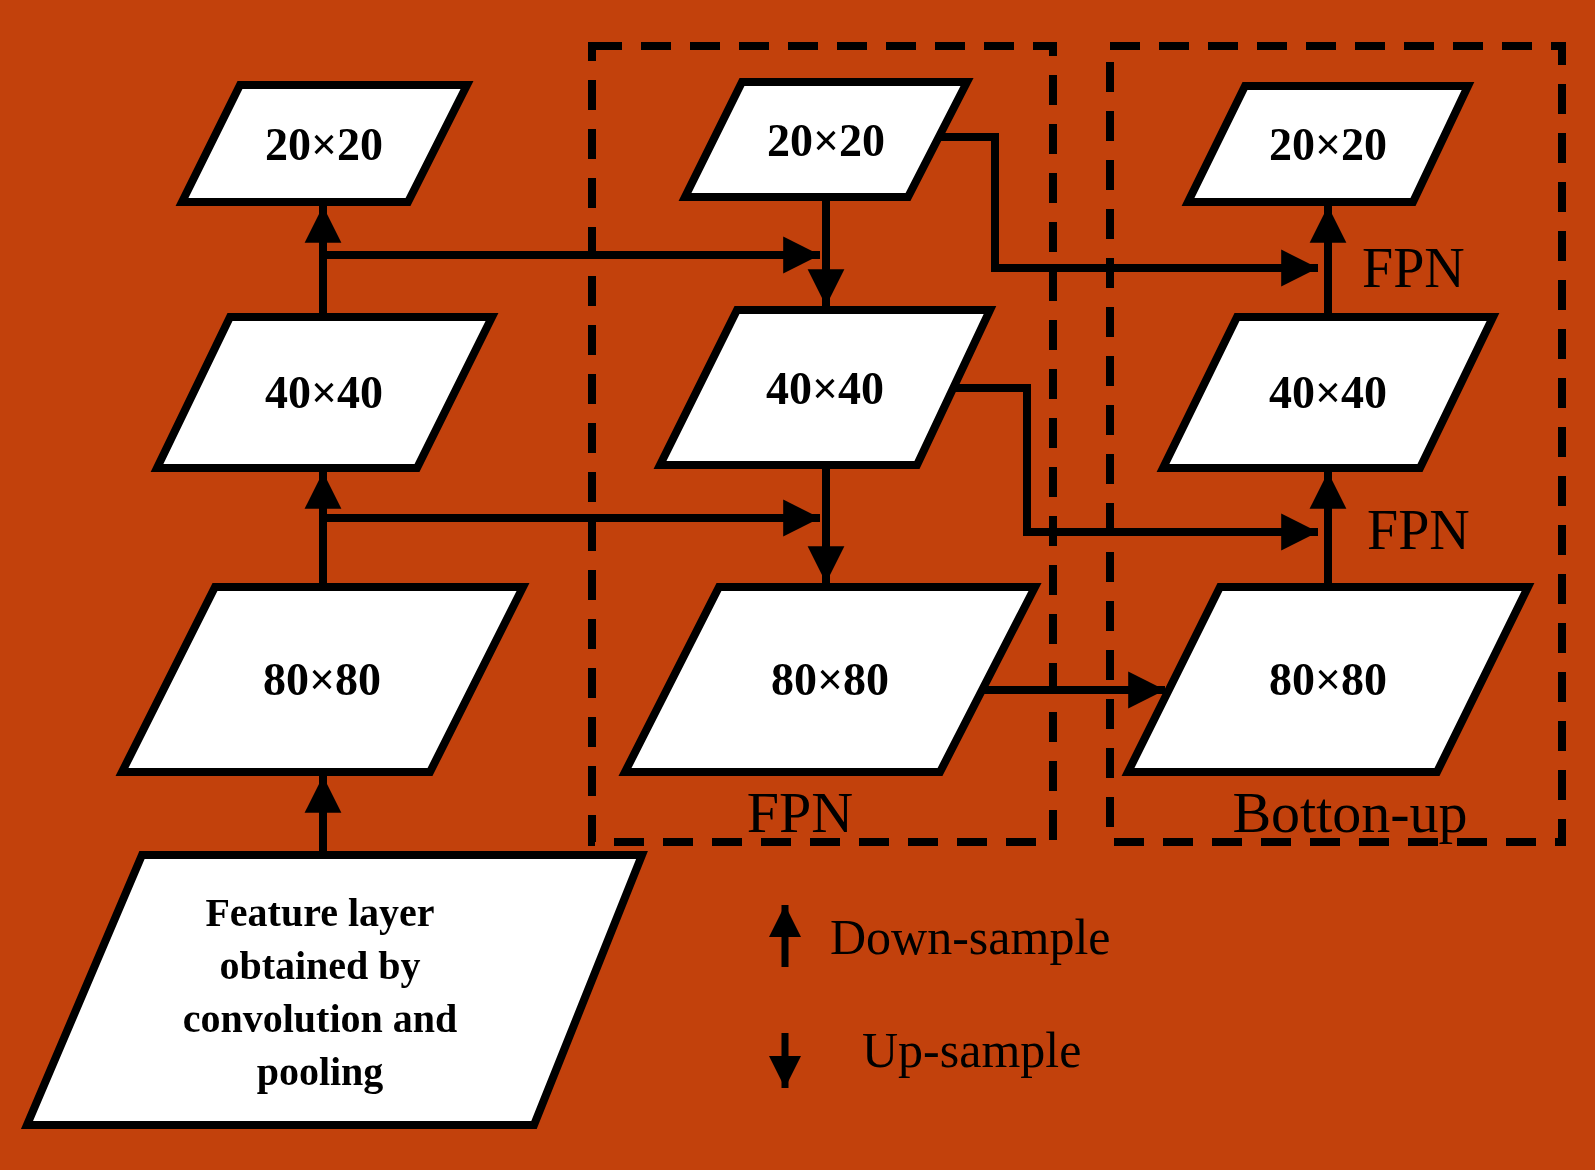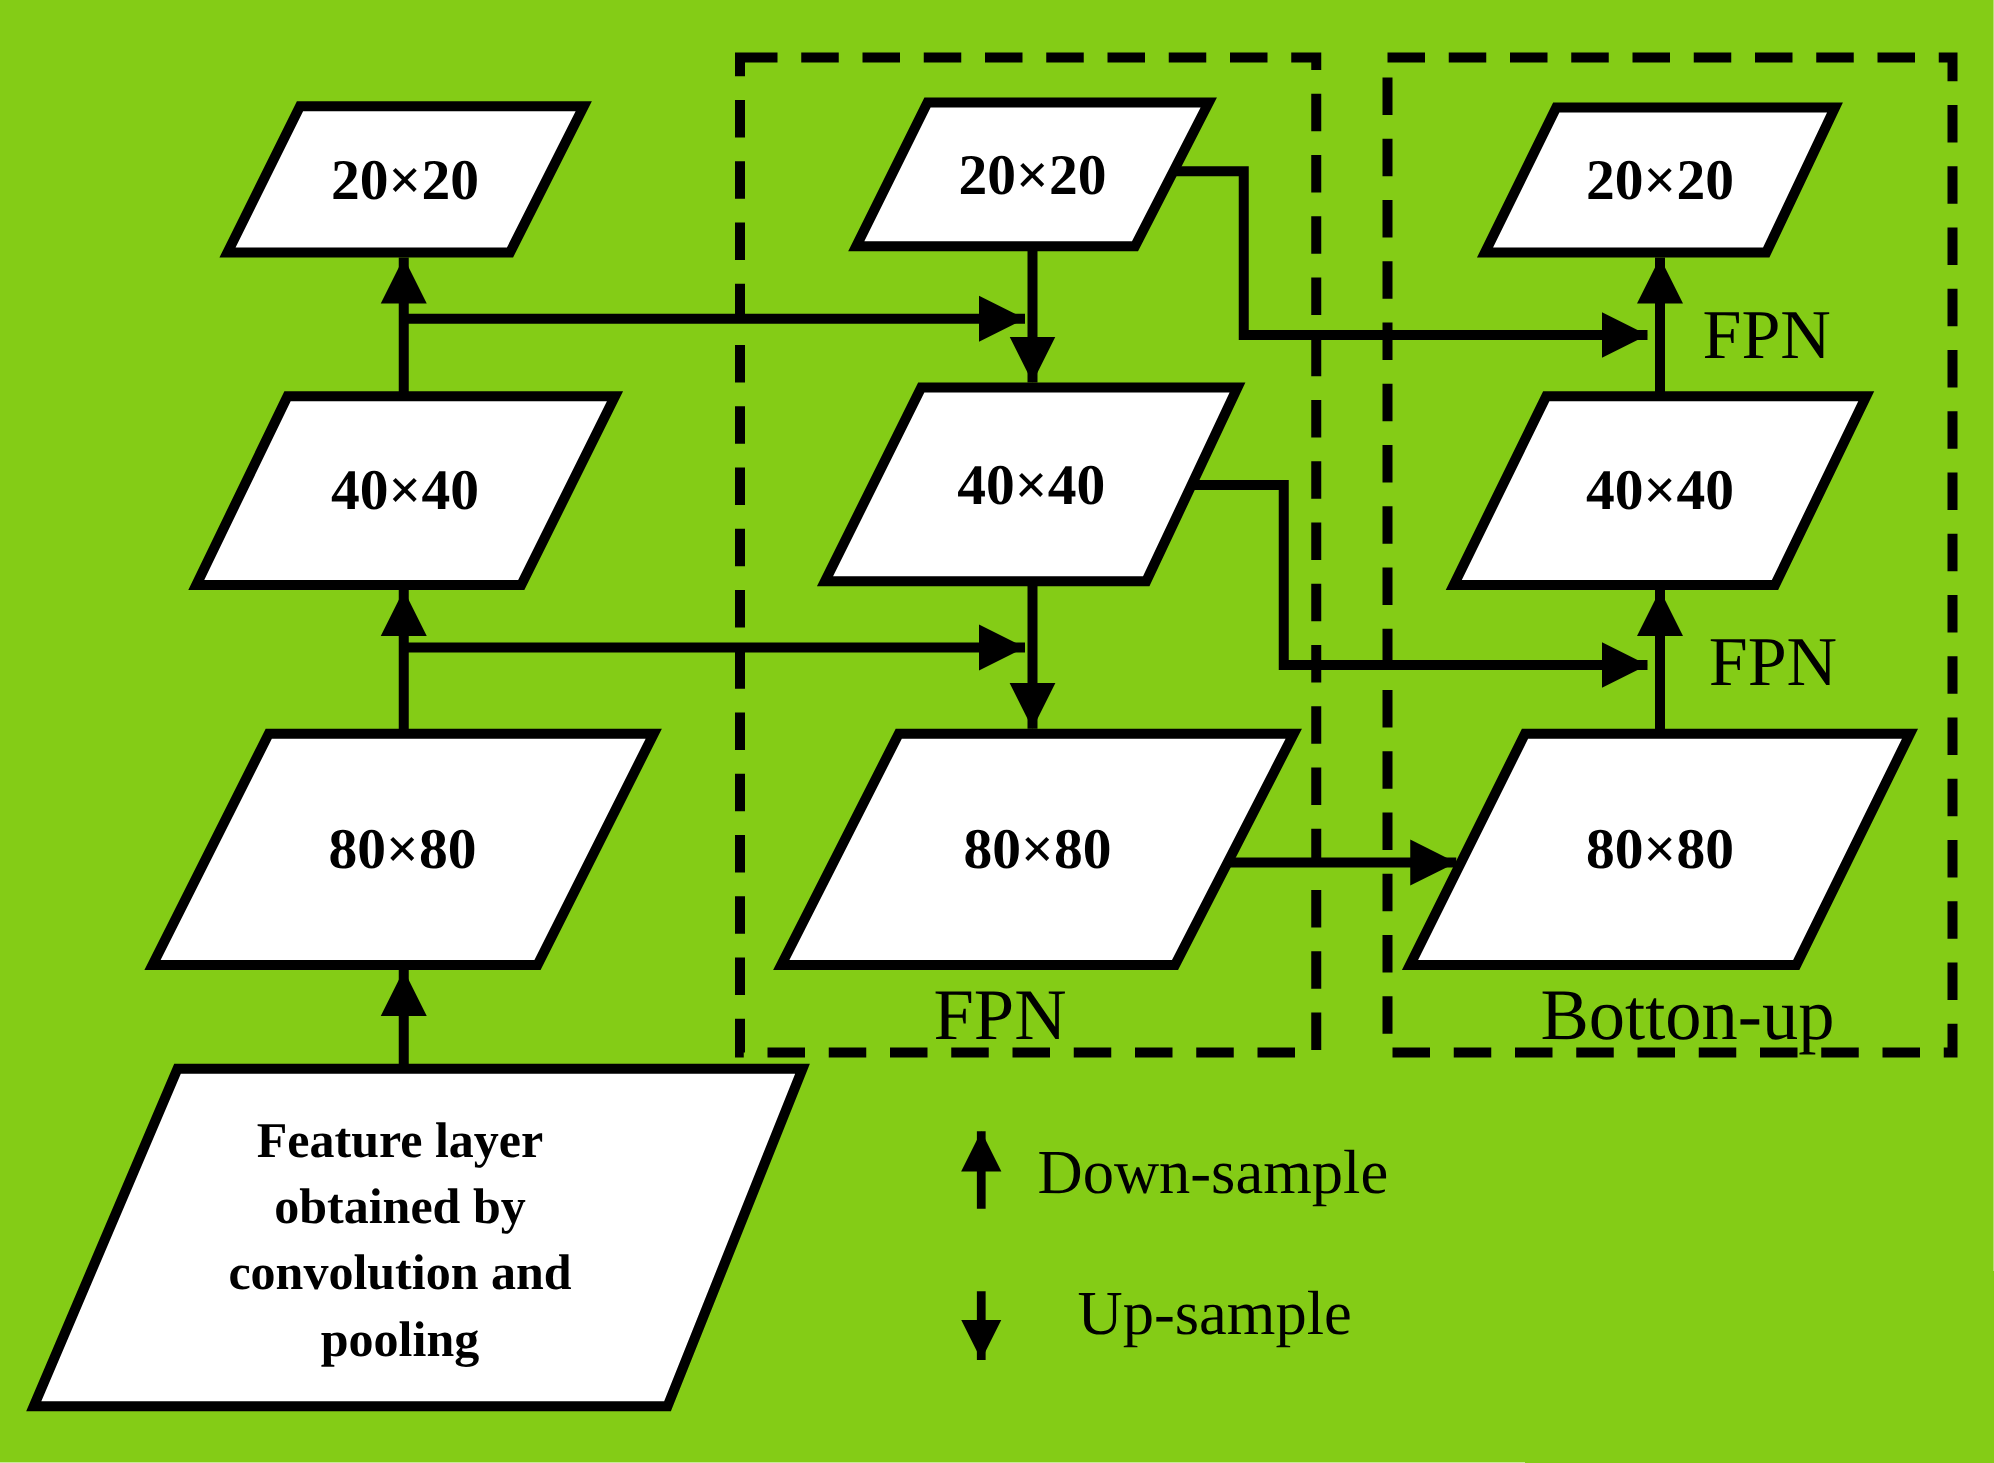--- a/index.html
+++ b/index.html
@@ -4,21 +4,21 @@
 <style>
   html, body {
     margin: 0;
     padding: 0;
     background: #ffffff;
   }
   .stage {
     position: relative;
     width: 1595px;
     height: 1170px;
-    background: #84cc16;
+    background: #c2410c;
     overflow: hidden;
   }
   svg { display: block; }
   .node {
     fill: #ffffff;
     stroke: #000000;
     stroke-width: 8;
     stroke-linejoin: miter;
   }
   .wire {

